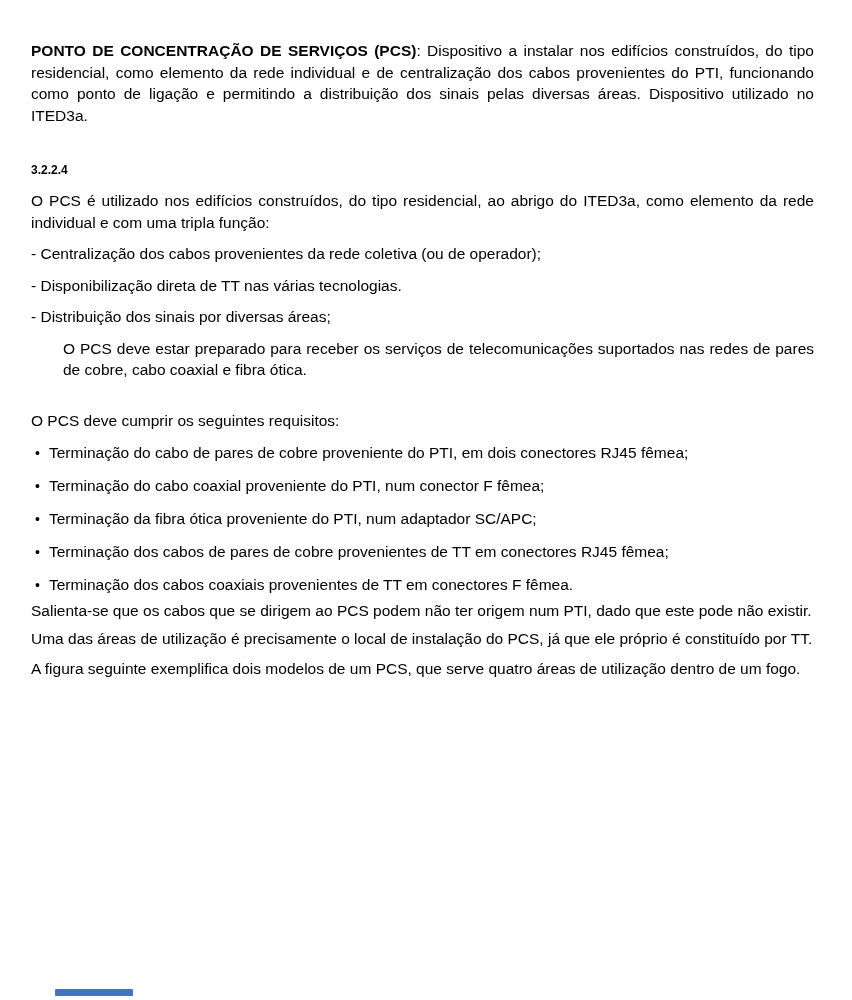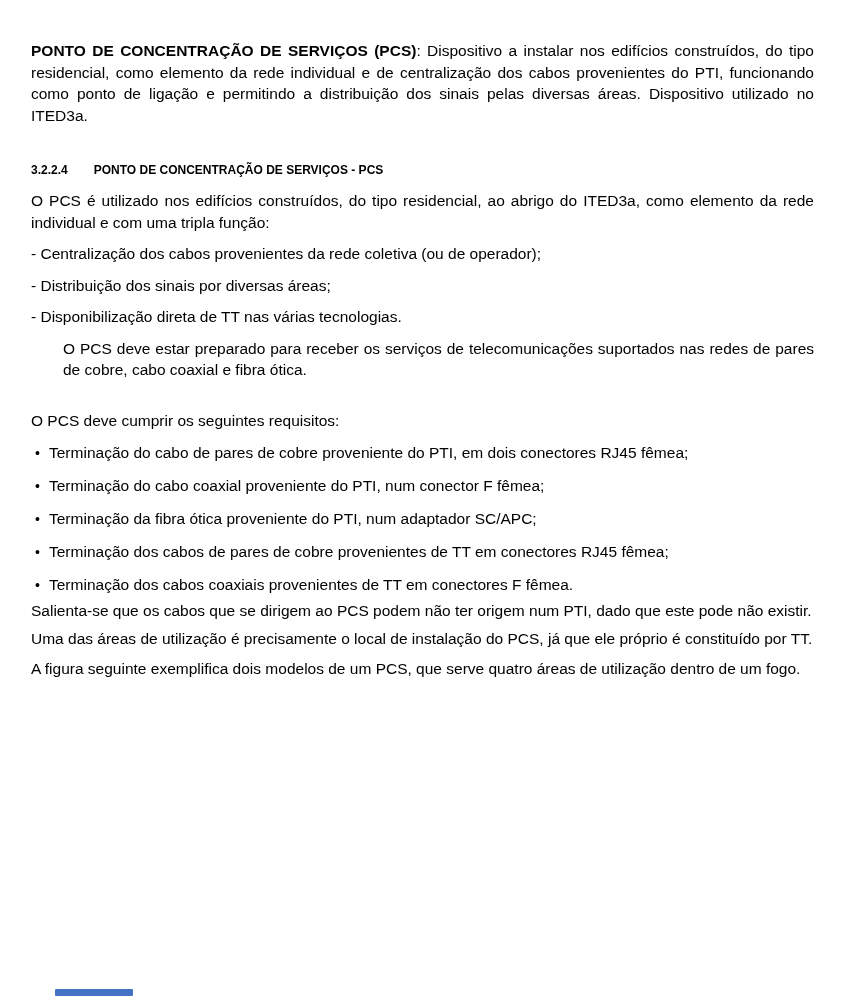--- a/index.html
+++ b/index.html
@@ -68,28 +68,27 @@
 </head>
 <body>
 
 <div class="page">
   <div class="content">
 
     <p class="just"><span class="def-term">PONTO DE CONCENTRAÇÃO DE SERVIÇOS (PCS)</span><span>: Dispositivo a instalar nos edifícios construídos, do tipo residencial, como elemento da rede individual e de centralização dos cabos provenientes do PTI, funcionando como ponto de ligação e permitindo a distribuição dos sinais pelas diversas áreas. Dispositivo utilizado no ITED3a.</span></p>
 
     <div class="section-heading">
       <span>3.2.2.4</span>
-      <span>PONTO DE CONCENTRAÇÃO DE SERVIÇOS - PCS</span>
     </div>
 
     <p class="just p-intro">O PCS é utilizado nos edifícios construídos, do tipo residencial, ao abrigo do ITED3a, como elemento da rede individual e com uma tripla função:</p>
 
     <p class="dash-item">- Centralização dos cabos provenientes da rede coletiva (ou de operador);</p>
+    <p class="dash-item">- Disponibilização direta de TT nas várias tecnologias.</p>
     <p class="dash-item">- Distribuição dos sinais por diversas áreas;</p>
-    <p class="dash-item">- Disponibilização direta de TT nas várias tecnologias.</p>
 
     <p class="just p-services">O PCS deve estar preparado para receber os serviços de telecomunicações suportados nas redes de pares de cobre, cabo coaxial e fibra ótica.</p>
 
     <p class="p-req">O PCS deve cumprir os seguintes requisitos:</p>
 
     <div class="bullet-item">
       <span class="bullet-marker">•</span>
       <span class="bullet-text">Terminação do cabo de pares de cobre proveniente do PTI, em dois conectores RJ45 fêmea;</span>
     </div>
     <div class="bullet-item">

